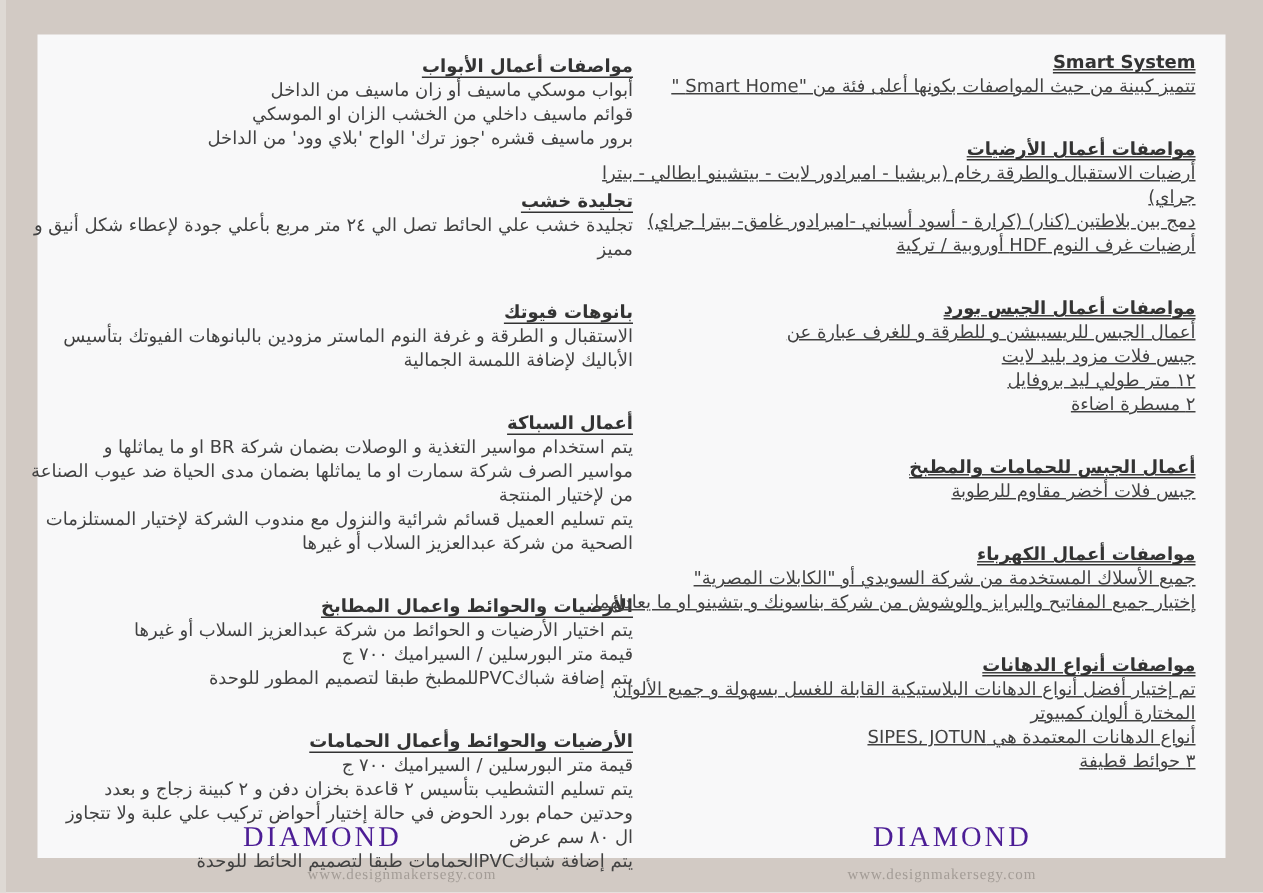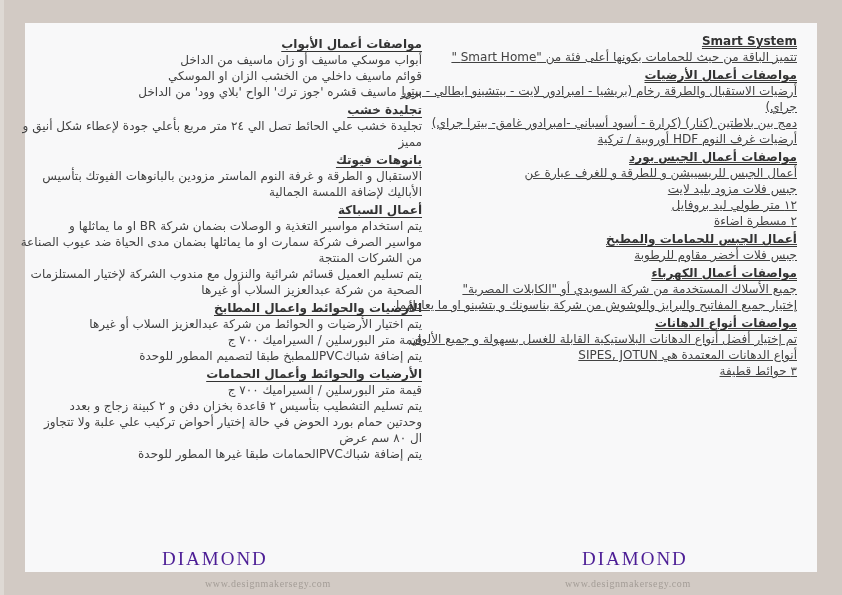--- a/index.html
+++ b/index.html
@@ -9,21 +9,21 @@
     font-family:"DejaVu Sans",sans-serif;
   }
   .edge-strip{position:absolute;left:0;top:0;width:4px;height:595px;background:#ded9d4;}
   .sheet{position:absolute;left:25px;top:23px;width:792px;height:549px;background:#f8f8f9;}
   .col{
     position:absolute;direction:rtl;text-align:right;
     color:#424242;font-size:12px;line-height:16px;
   }
   .col-left{top:36px;left:45px;width:377px;}
   .col-right{top:33px;left:437px;width:360px;text-decoration:underline;}
-  .section{margin-top:2px;}
+  .section{margin-top:26px;}
   .section:first-child{margin-top:0;}
   .heading{
     font-weight:bold;color:#333333;
     text-decoration:underline;text-underline-offset:3px;
   }
   .line{white-space:nowrap;}
   .brand{
     position:absolute;top:548px;
     font-family:"Liberation Serif","DejaVu Serif",serif;
     font-size:19px;letter-spacing:2px;color:#4c1d95;
@@ -58,43 +58,43 @@
     </div>
     <div class="section">
       <div class="heading">بانوهات فيوتك</div>
       <div class="line">الاستقبال و الطرقة و غرفة النوم الماستر مزودين بالبانوهات الفيوتك بتأسيس</div>
       <div class="line">الأباليك لإضافة اللمسة الجمالية</div>
     </div>
     <div class="section">
       <div class="heading">أعمال السباكة</div>
       <div class="line">يتم استخدام مواسير التغذية و الوصلات بضمان شركة BR او ما يماثلها و</div>
       <div class="line">مواسير الصرف شركة سمارت او ما يماثلها بضمان مدى الحياة ضد عيوب الصناعة</div>
-      <div class="line">من الشركات المنتجة</div>
+      <div class="line">من لإختيار المنتجة</div>
       <div class="line">يتم تسليم العميل قسائم شرائية والنزول مع مندوب الشركة لإختيار المستلزمات</div>
       <div class="line">الصحية من شركة عبدالعزيز السلاب أو غيرها</div>
     </div>
     <div class="section">
       <div class="heading">الأرضيات والحوائط واعمال المطابخ</div>
       <div class="line">يتم اختيار الأرضيات و الحوائط من شركة عبدالعزيز السلاب أو غيرها</div>
       <div class="line">قيمة متر البورسلين / السيراميك ٧٠٠ ج</div>
       <div class="line">يتم إضافة شباكPVCللمطبخ طبقا لتصميم المطور للوحدة</div>
     </div>
     <div class="section">
       <div class="heading">الأرضيات والحوائط وأعمال الحمامات</div>
       <div class="line">قيمة متر البورسلين / السيراميك ٧٠٠ ج</div>
       <div class="line">يتم تسليم التشطيب بتأسيس ٢ قاعدة بخزان دفن و ٢ كبينة زجاج و بعدد</div>
       <div class="line">وحدتين حمام بورد الحوض في حالة إختيار أحواض تركيب علي علبة ولا تتجاوز</div>
       <div class="line">ال ٨٠ سم عرض</div>
-      <div class="line">يتم إضافة شباكPVCالحمامات طبقا غيرها المطور للوحدة</div>
+      <div class="line">يتم إضافة شباكPVCالحمامات طبقا لتصميم الحائط للوحدة</div>
     </div>
   </div>
 <div class="col col-right" id="col-right">
     <div class="section">
       <div class="heading">Smart System</div>
-      <div class="line">تتميز الباقة من حيث للحمامات بكونها أعلى فئة من "Smart Home "</div>
+      <div class="line">تتميز كبينة من حيث المواصفات بكونها أعلى فئة من "Smart Home "</div>
     </div>
     <div class="section">
       <div class="heading">مواصفات أعمال الأرضيات</div>
       <div class="line">أرضيات الاستقبال والطرقة رخام (بريشيا - امبرادور لايت - بيتشينو ايطالي - بيترا</div>
       <div class="line">جراي)</div>
       <div class="line">دمج بين بلاطتين (كنار) (كرارة - أسود أسباني -امبرادور غامق- بيترا جراي)</div>
       <div class="line">أرضيات غرف النوم HDF أوروبية / تركية</div>
     </div>
     <div class="section">
       <div class="heading">مواصفات أعمال الجبس بورد</div>
@@ -108,20 +108,21 @@
       <div class="line">جبس فلات أخضر مقاوم للرطوبة</div>
     </div>
     <div class="section">
       <div class="heading">مواصفات أعمال الكهرباء</div>
       <div class="line">جميع الأسلاك المستخدمة من شركة السويدي أو "الكابلات المصرية"</div>
       <div class="line">إختيار جميع المفاتيح والبرايز والوشوش من شركة بناسونك و بتشينو او ما يعادلهما</div>
     </div>
     <div class="section">
       <div class="heading">مواصفات أنواع الدهانات</div>
       <div class="line">تم إختيار أفضل أنواع الدهانات البلاستيكية القابلة للغسل بسهولة و جميع الألوان</div>
+      <div class="line">المختارة ألوان كمبيوتر</div>
       <div class="line">أنواع الدهانات المعتمدة هي SIPES, JOTUN</div>
       <div class="line">٣ حوائط قطيفة</div>
     </div>
   </div>
 
 <div class="brand brand-left">DIAMOND</div>
 <div class="brand brand-right">DIAMOND</div>
 <div class="url url-left">www.designmakersegy.com</div>
 <div class="url url-right">www.designmakersegy.com</div>
 

